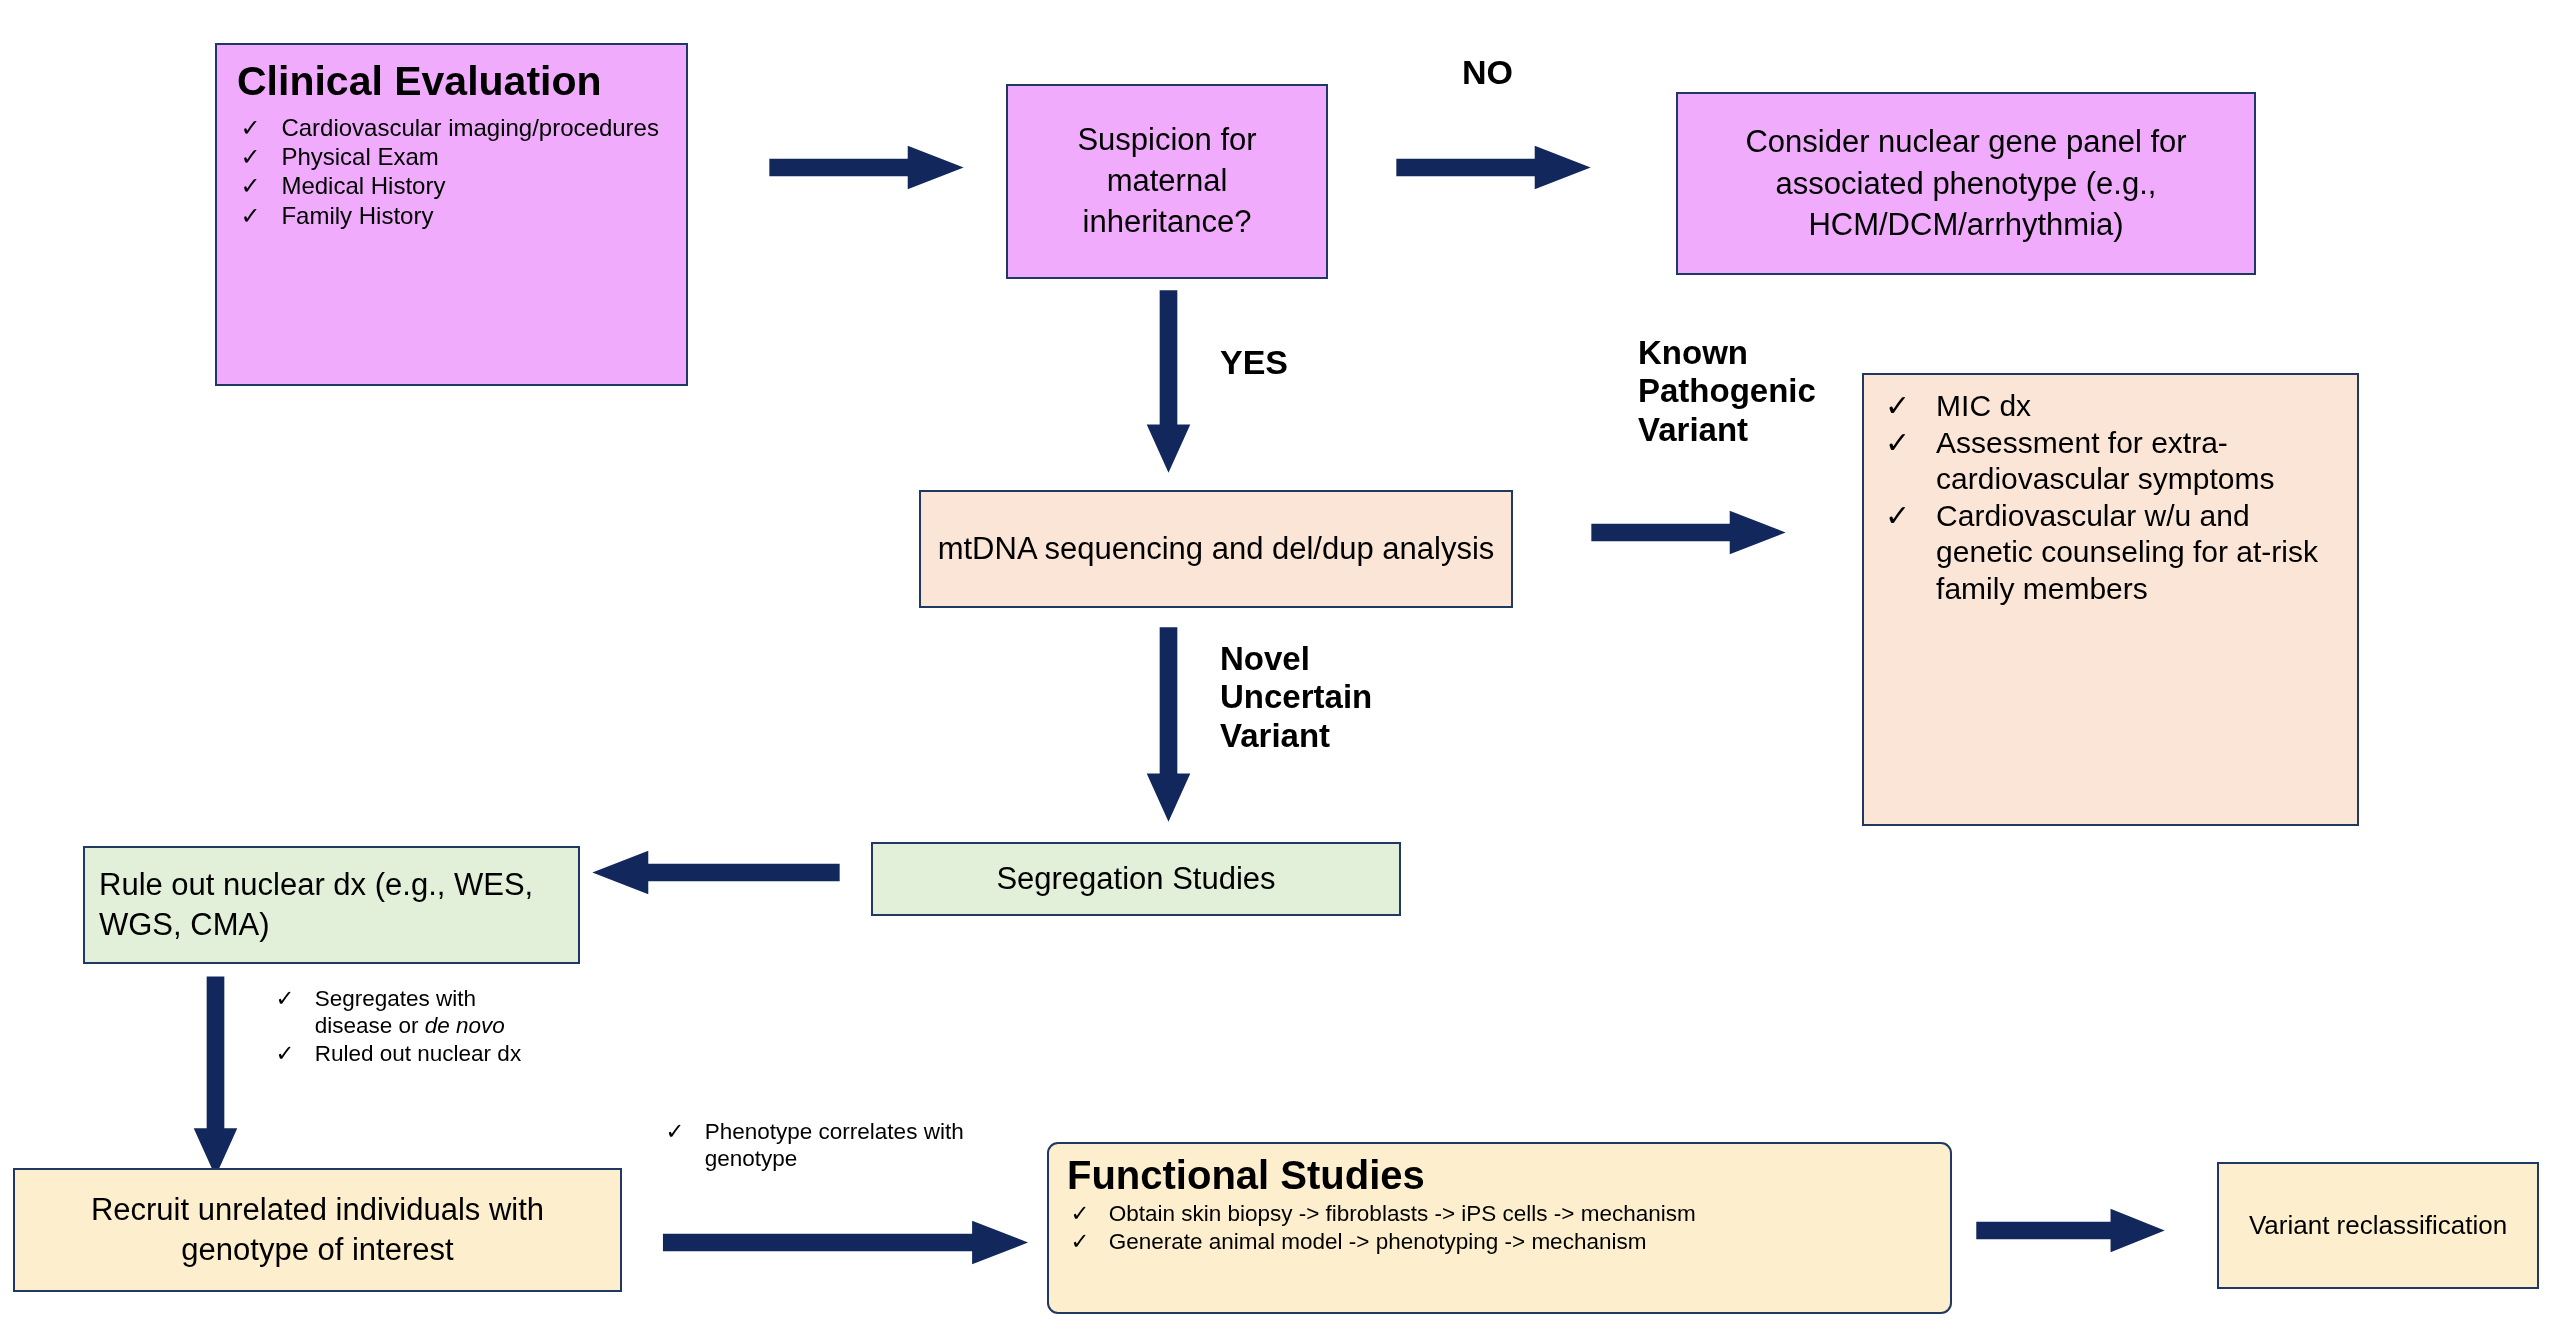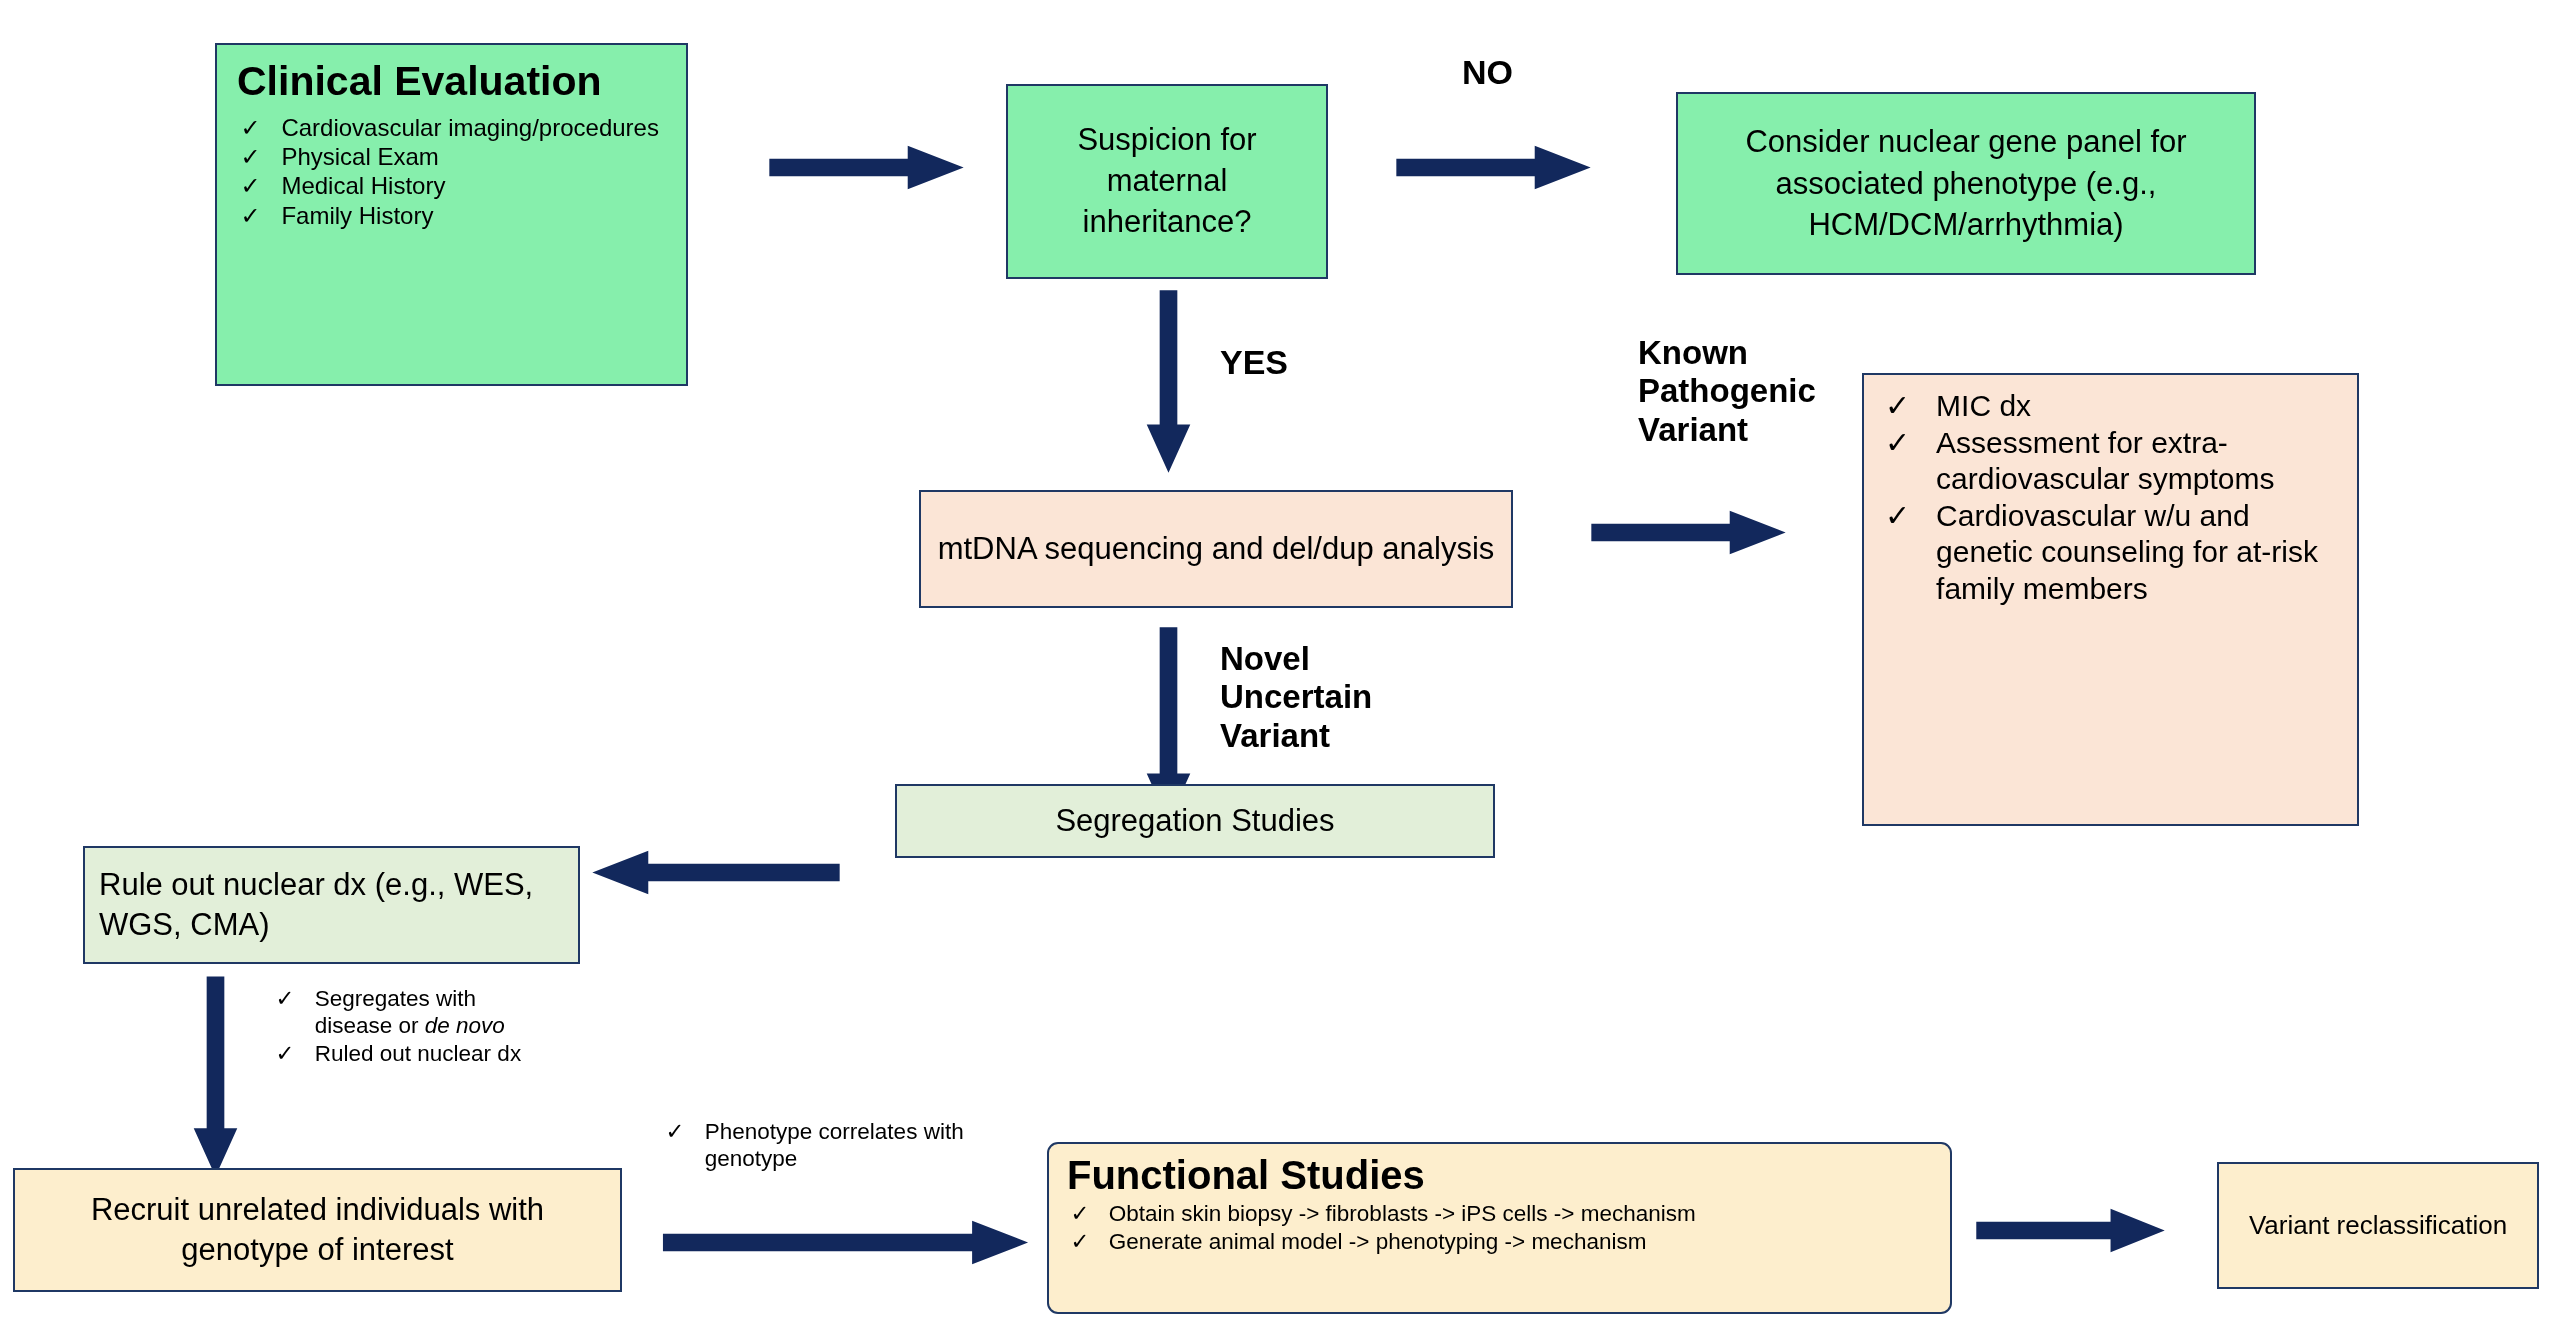--- a/index.html
+++ b/index.html
@@ -23,21 +23,21 @@
   
   .box {
     position: absolute;
     box-sizing: border-box;
     border: 2.4px solid #1f3864;
     display: flex;
     flex-direction: column;
     justify-content: center;
   }
   .box.center   { align-items: center; text-align: center; }
-  .fill-blue    { background: #86efac; }
+  .fill-blue    { background: #f0abfc; }
   .fill-orange  { background: #fbe5d6; }
   .fill-green   { background: #e2efd9; }
   .fill-yellow  { background: #fdeecd; }
 
   .box-title {
     font-weight: bold;
     line-height: 1.05;
   }
 
   
@@ -160,21 +160,21 @@
   </div>
 
   <div class="box fill-orange" style="left:1862px; top:373px; width:497px; height:453px; padding:13px 14px 13px 16.6px; justify-content:flex-start;">
     <ul class="checks" style="font-size:30px;">
       <li><span class="tick">✓</span><span>MIC dx</span></li>
       <li><span class="tick">✓</span><span>Assessment for extra-cardiovascular symptoms</span></li>
       <li><span class="tick">✓</span><span>Cardiovascular w/u and genetic counseling for at-risk family members</span></li>
     </ul>
   </div>
 
-  <div class="box fill-green center" style="left:871px; top:784px; width:600px; height:74px; padding:3.5px 12px;margin-left:24px;">
+  <div class="box fill-green center" style="left:871px; top:842px; width:530px; height:74px; padding:3.5px 12px;">
     <div style="font-size:31px;">Segregation Studies</div>
   </div>
 
   <div class="box fill-green" style="left:83px; top:846px; width:497px; height:118px; padding:4.7px 14px; justify-content:center;">
     <div style="font-size:31px; line-height:1.3;">Rule out nuclear dx (e.g., WES, WGS, CMA)</div>
   </div>
 
   <div class="box fill-yellow center" style="left:13px; top:1168px; width:609px; height:124px; padding:4.7px 13px;">
     <div style="font-size:31px; line-height:1.3;">Recruit unrelated individuals with genotype of interest</div>
   </div>

